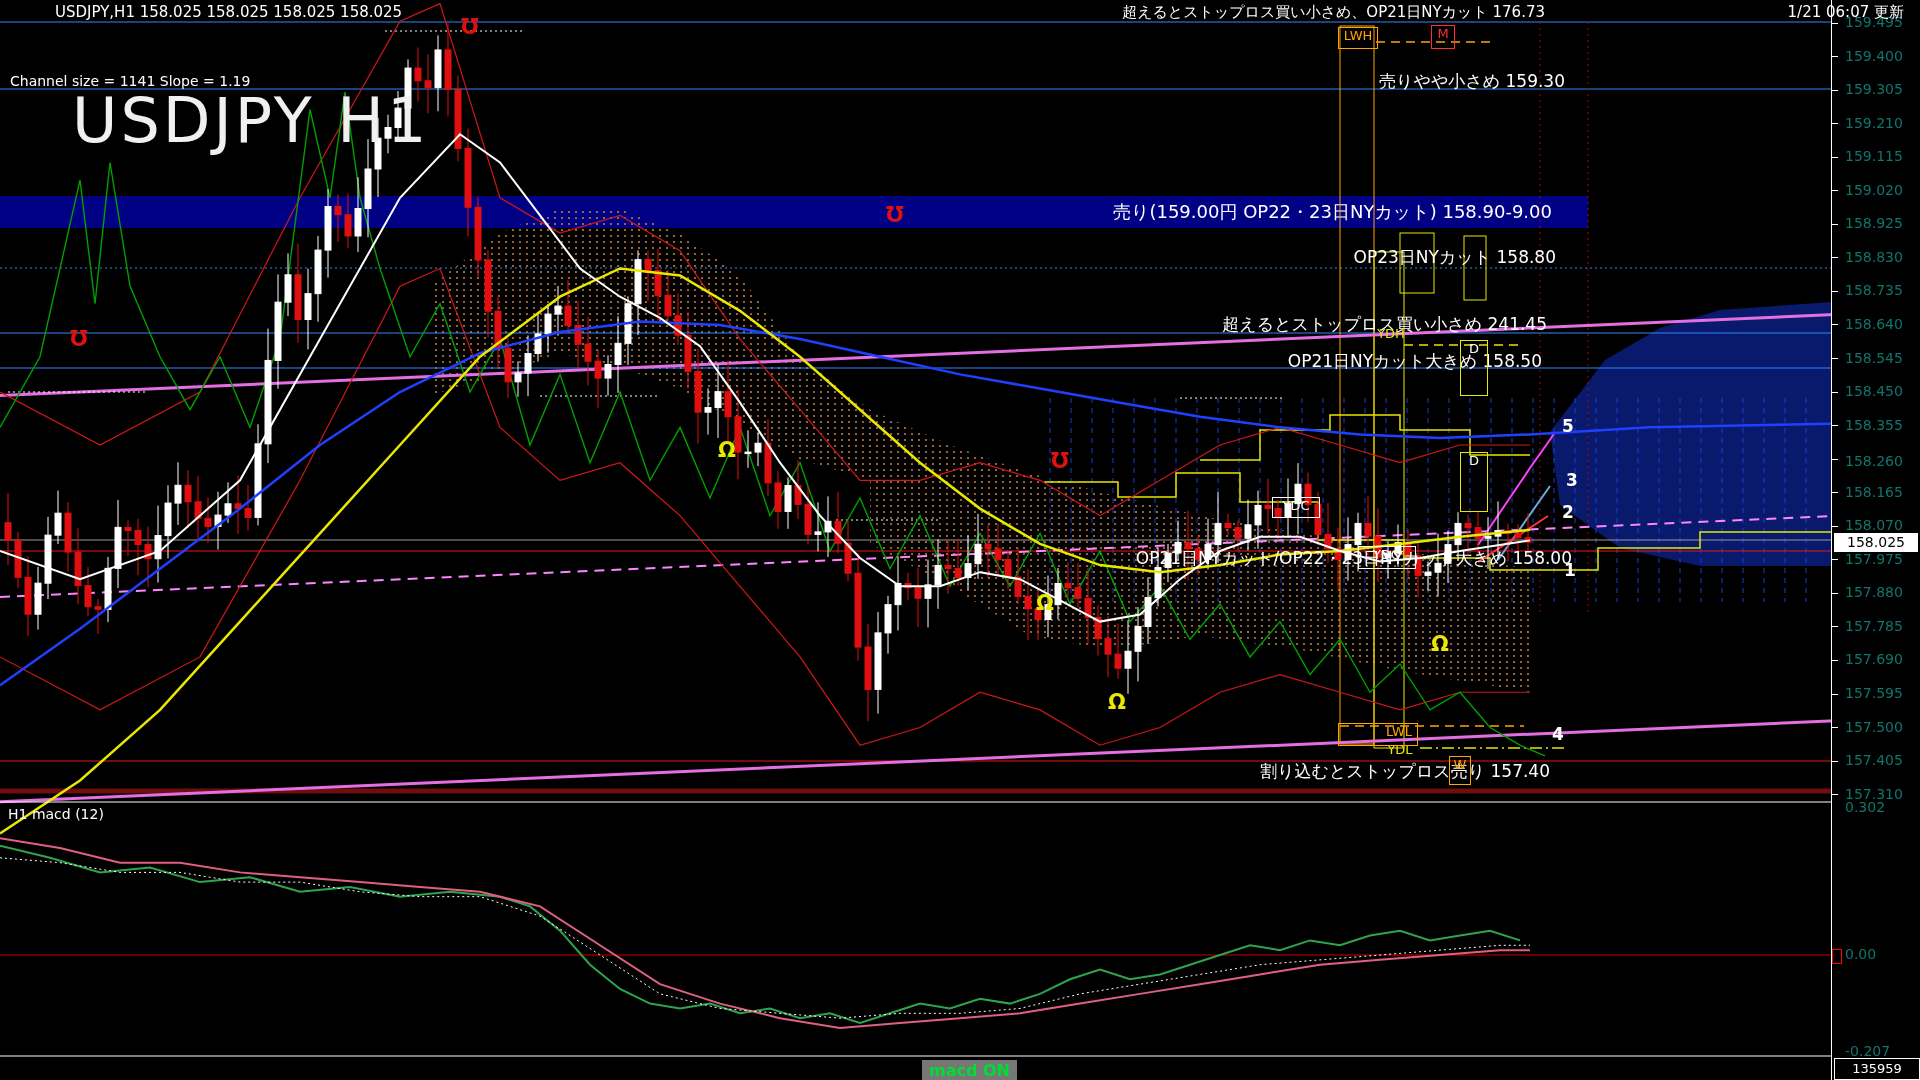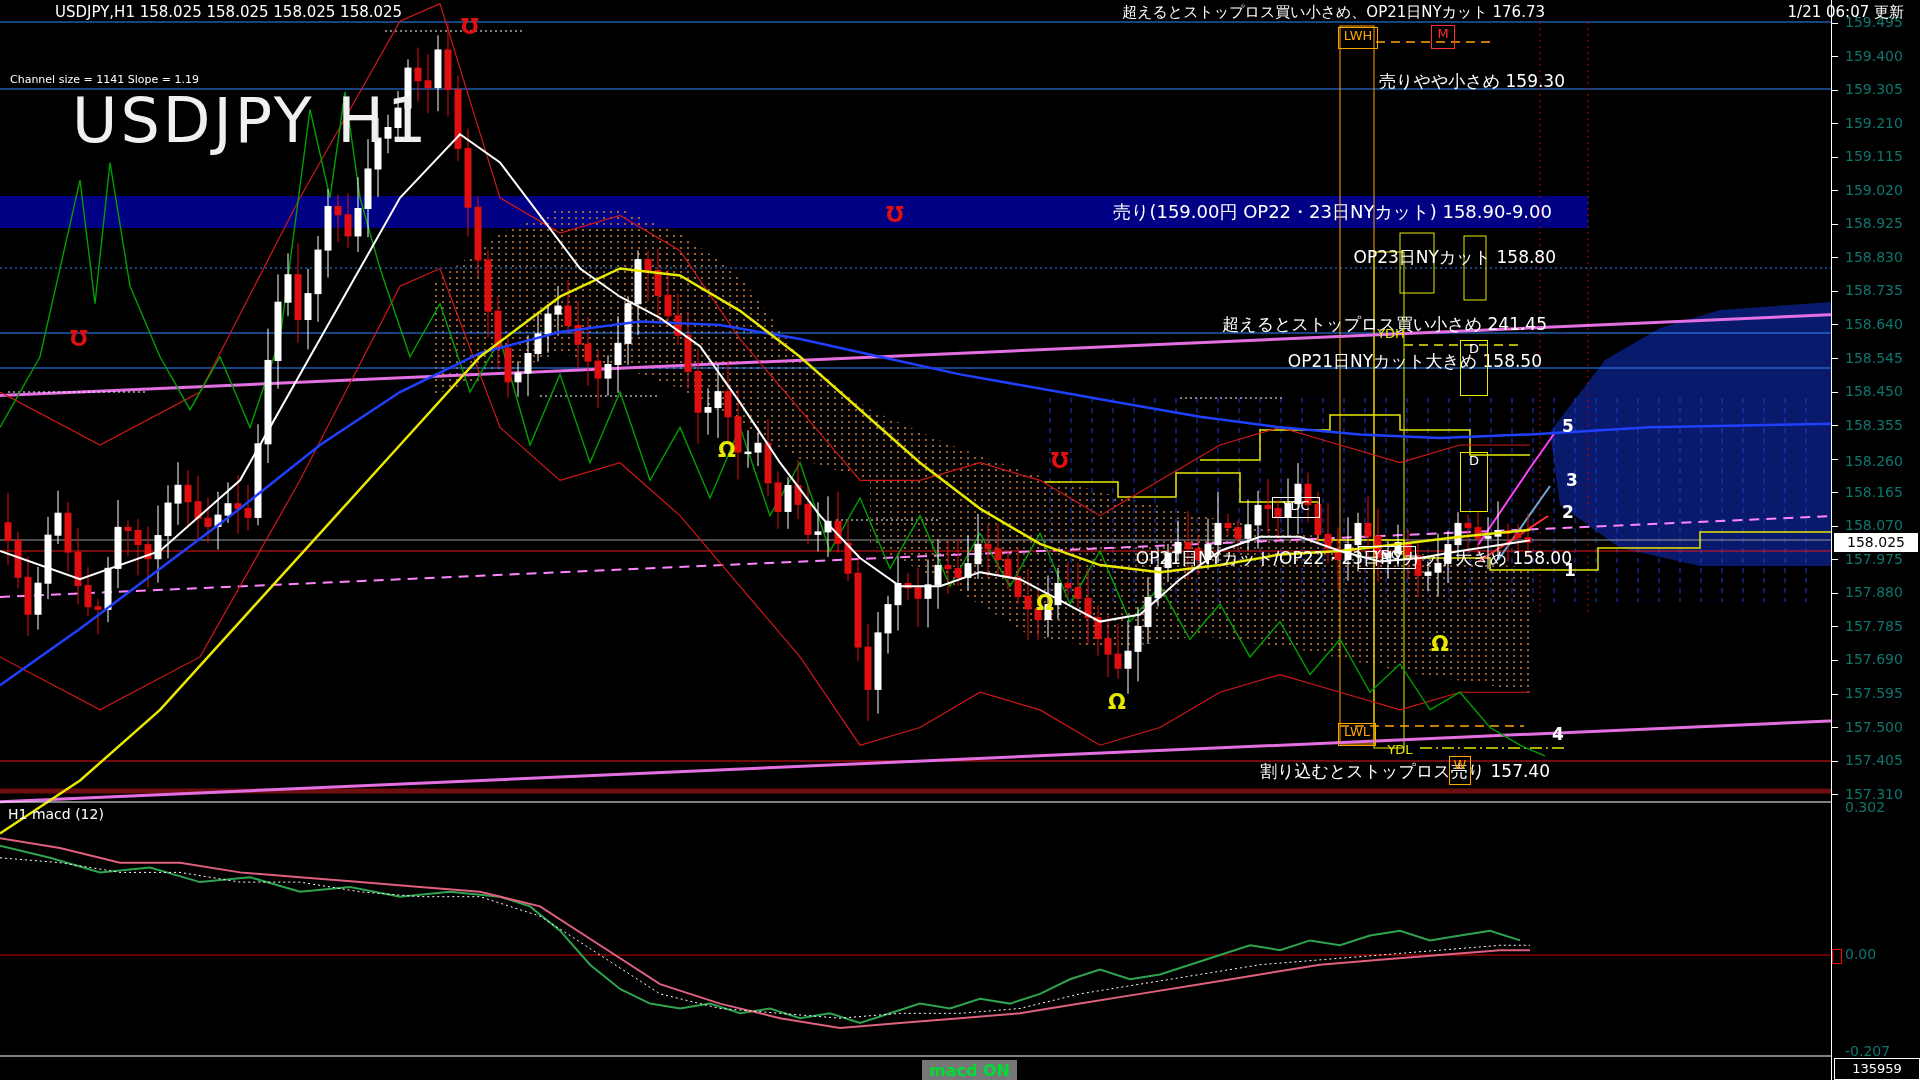--- a/index.html
+++ b/index.html
@@ -10,21 +10,21 @@
   #chart-svg{position:absolute;left:0;top:0;z-index:2;}
   #overlay{position:absolute;left:0;top:0;width:1920px;height:1080px;z-index:3;pointer-events:none;}
   .anno{position:absolute;color:#fff;font-size:17px;white-space:nowrap;}
   .daylabel{position:absolute;font-size:13px;display:flex;align-items:flex-start;justify-content:center;white-space:nowrap;}
   .wave-num{position:absolute;color:#fff;font-weight:bold;font-size:17px;}
   .marker{position:absolute;font-weight:bold;font-size:21px;line-height:1;}
   #titlebar{position:absolute;left:0;top:0;width:1920px;height:22px;z-index:6;color:#fff;font-size:15px;}
   #symbol-info{position:absolute;left:55px;top:3px;}
   #top-note{position:absolute;right:375px;top:3px;}
   #updated{position:absolute;right:16px;top:3px;}
-  #channel-info{position:absolute;left:10px;top:73px;color:#fff;font-size:11px;z-index:3;}
+  #channel-info{position:absolute;left:10px;top:73px;color:#fff;font-size:14px;z-index:3;}
   #watermark{position:absolute;left:72px;top:84px;color:#F0F0F0;font-size:62px;letter-spacing:3px;z-index:3;}
   #axis-col{position:absolute;left:1831px;top:0;width:89px;height:1080px;background:#000;z-index:4;border-left:1px solid #fff;}
   .tick-label{position:absolute;left:13px;color:#0f766e;font-size:14px;}
   .tick-mark{position:absolute;left:0;width:6px;height:1px;background:#fff;}
   #current-price-box{position:absolute;left:2px;width:84px;height:19px;background:#fff;color:#000;
     font-size:14px;text-align:center;line-height:19px;}
   #macd-label{position:absolute;left:8px;top:806px;color:#fff;font-size:14px;z-index:3;}
   #bottom-right-box{position:absolute;left:2px;top:1058px;width:84px;height:20px;border:1px solid #fff;
     color:#fff;font-size:13px;text-align:center;line-height:20px;}
   #zero-mark{position:absolute;left:0;top:949px;width:8px;height:13px;border:1px solid #f00;}
@@ -451,21 +451,21 @@
       <div class="anno" style="right: 373px; top: 313px;">超えるとストップロス買い小さめ 241.45</div>
       <div class="anno" style="right: 378px; top: 350px;">OP21日NYカット大きめ 158.50</div>
       <div class="anno" style="right: 348px; top: 547px;">OP21日NYカット/OP22・23日NYカット大きめ 158.00</div>
       <div class="anno" style="right: 370px; top: 760px;">割り込むとストップロス売り 157.40</div>
       <div class="daylabel" style="left: 1338px; top: 27px; width: 38px; height: 20px; color: rgb(255, 165, 0); border: 1px solid rgb(255, 165, 0);">LWH</div>
       <div class="daylabel" style="left: 1431px; top: 25px; width: 22px; height: 22px; color: rgb(255, 48, 48); border: 1px solid rgb(255, 48, 48);">M</div>
       <div class="daylabel" style="left: 1369px; top: 326px; width: 44px; height: 18px; color: rgb(232, 232, 0);">YDH</div>
       <div class="daylabel" style="left: 1272px; top: 497px; width: 46px; height: 19px; color: rgb(255, 255, 255); border: 1px solid rgb(255, 255, 255);">YDC</div>
       <div class="daylabel" style="left: 1358px; top: 546px; width: 56px; height: 21px; color: rgb(255, 255, 255); border: 1px solid rgb(255, 255, 255);">YDO</div>
       <div class="daylabel" style="left: 1378px; top: 742px; width: 44px; height: 18px; color: rgb(232, 232, 0);">YDL</div>
-      <div class="daylabel" style="left: 1338px; top: 723px; width: 36px; height: 21px; color: rgb(255, 165, 0); border: 1px solid rgb(255, 165, 0);">LWL</div>
+      <div class="daylabel" style="left: 1338px; top: 723px; width: 36px; height: 21px; color: rgb(255, 165, 0); border: 1px solid rgb(255, 165, 0); padding-left: 42px;">LWL</div>
       <div class="daylabel" style="left: 1449px; top: 756px; width: 20px; height: 27px; color: rgb(255, 165, 0); border: 1px solid rgb(255, 165, 0);">W</div>
       <div class="daylabel" style="left: 1460px; top: 340px; width: 26px; height: 54px; color: rgb(255, 255, 255); border: 1px solid rgb(232, 232, 0);">D</div>
       <div class="daylabel" style="left: 1460px; top: 452px; width: 26px; height: 58px; color: rgb(255, 255, 255); border: 1px solid rgb(232, 232, 0);">D</div>
       <div class="wave-num" style="left: 1562px; top: 416px;">5</div>
       <div class="wave-num" style="left: 1566px; top: 470px;">3</div>
       <div class="wave-num" style="left: 1562px; top: 502px;">2</div>
       <div class="wave-num" style="left: 1564px; top: 560px;">1</div>
       <div class="wave-num" style="left: 1552px; top: 724px;">4</div>
       <div class="marker" style="left: 461px; top: 14px; color: rgb(224, 16, 16); transform: rotate(180deg);">Ω</div>
       <div class="marker" style="left: 70px; top: 326px; color: rgb(224, 16, 16); transform: rotate(180deg);">Ω</div>

